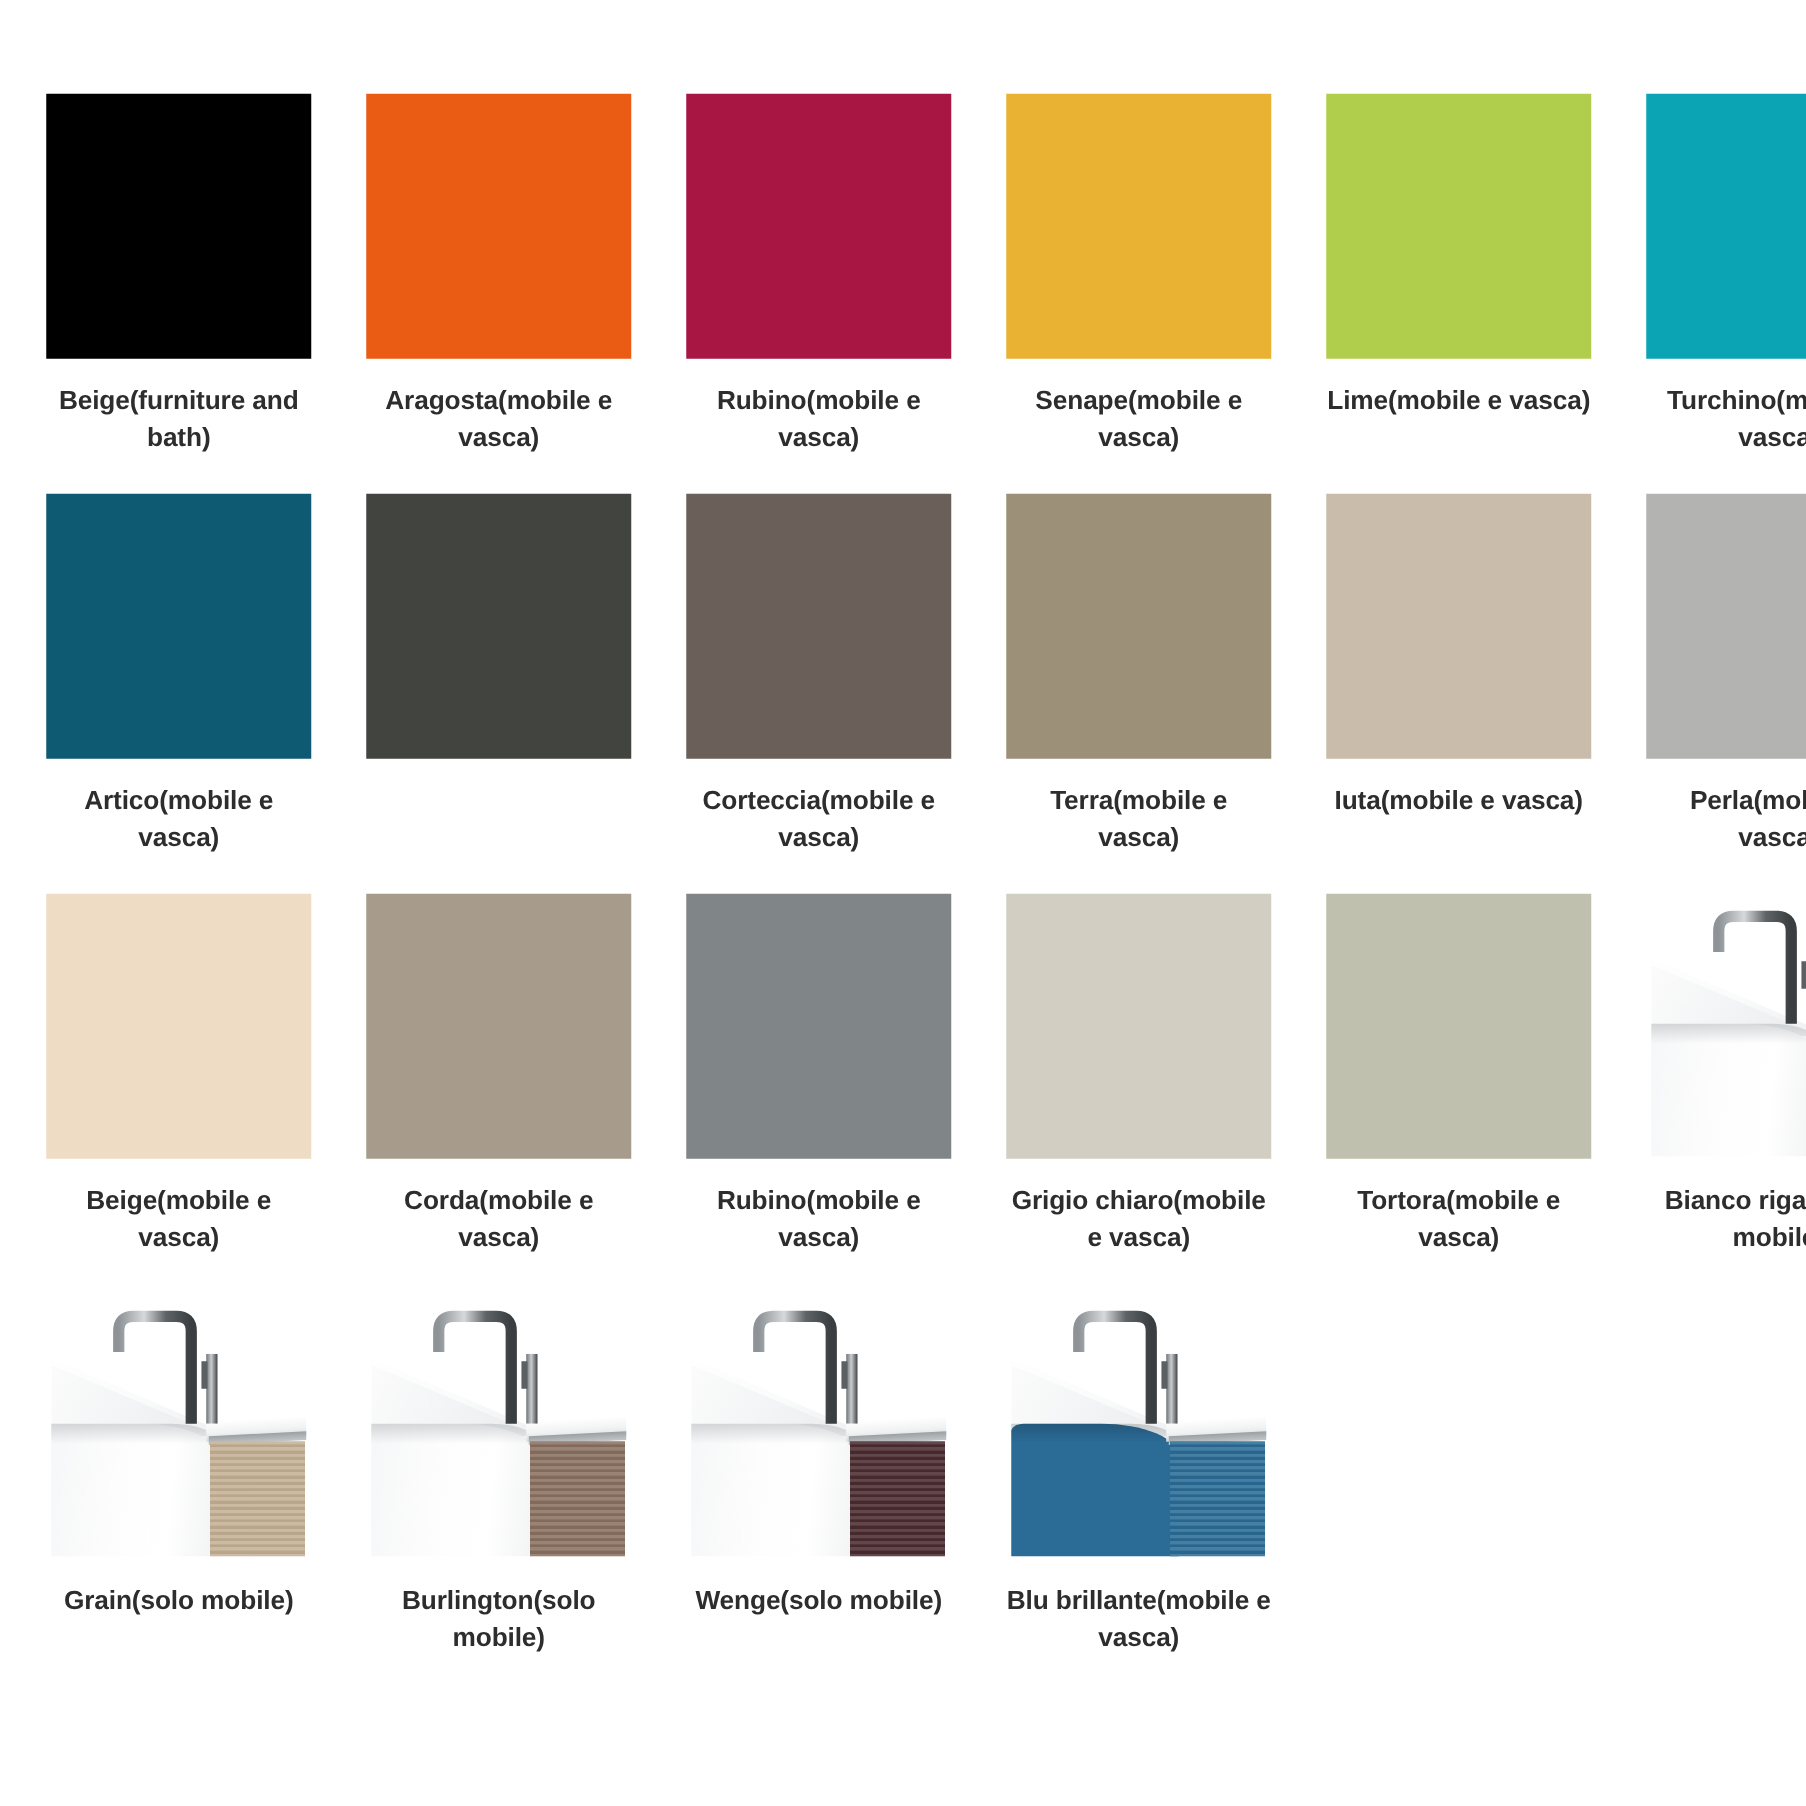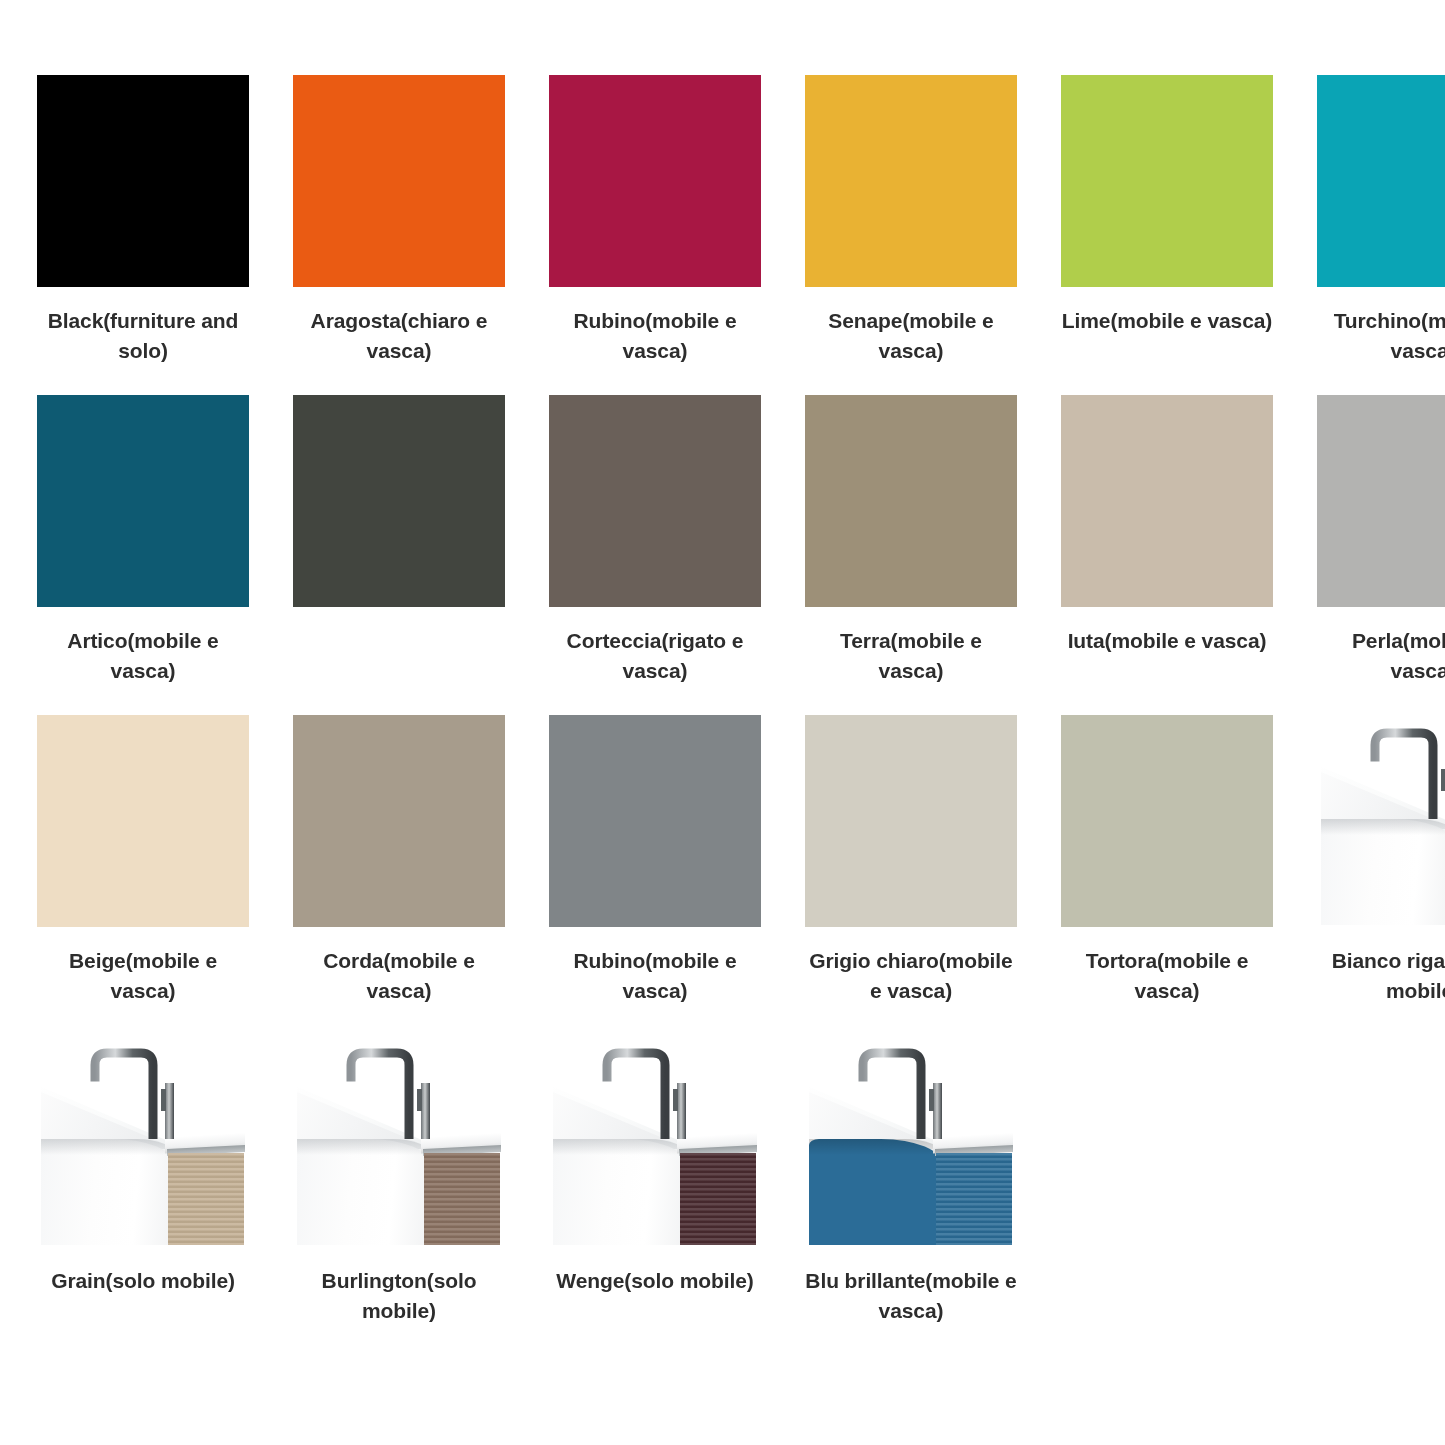--- a/index.html
+++ b/index.html
@@ -146,25 +146,25 @@
     width: 18px;
     height: 56px;
   }
 </style>
 </head>
 <body>
 
 <div class="swatch-grid">
     <div class="swatch-cell">
       <div class="swatch-chip" style="background: rgb(0, 0, 0);"></div>
-      <div class="swatch-label">Black(furniture and solo)</div>
+      <div class="swatch-label">Beige(furniture and bath)</div>
     </div>
     <div class="swatch-cell">
       <div class="swatch-chip" style="background: rgb(234, 91, 19);"></div>
-      <div class="swatch-label">Aragosta(chiaro e vasca)</div>
+      <div class="swatch-label">Aragosta(mobile e vasca)</div>
     </div>
     <div class="swatch-cell">
       <div class="swatch-chip" style="background: rgb(168, 23, 68);"></div>
       <div class="swatch-label">Rubino(mobile e vasca)</div>
     </div>
     <div class="swatch-cell">
       <div class="swatch-chip" style="background: rgb(233, 178, 51);"></div>
       <div class="swatch-label">Senape(mobile e vasca)</div>
     </div>
     <div class="swatch-cell">
@@ -177,21 +177,21 @@
     </div>
     <div class="swatch-cell">
       <div class="swatch-chip" style="background: rgb(14, 90, 114);"></div>
       <div class="swatch-label">Artico(mobile e vasca)</div>
     </div>
     <div class="swatch-cell">
       <div class="swatch-chip" style="background: rgb(66, 69, 63);"></div>
     </div>
     <div class="swatch-cell">
       <div class="swatch-chip" style="background: rgb(106, 96, 89);"></div>
-      <div class="swatch-label">Corteccia(rigato e vasca)</div>
+      <div class="swatch-label">Corteccia(mobile e vasca)</div>
     </div>
     <div class="swatch-cell">
       <div class="swatch-chip" style="background: rgb(157, 144, 120);"></div>
       <div class="swatch-label">Terra(mobile e vasca)</div>
     </div>
     <div class="swatch-cell">
       <div class="swatch-chip" style="background: rgb(201, 188, 171);"></div>
       <div class="swatch-label">Iuta(mobile e vasca)</div>
     </div>
     <div class="swatch-cell">

